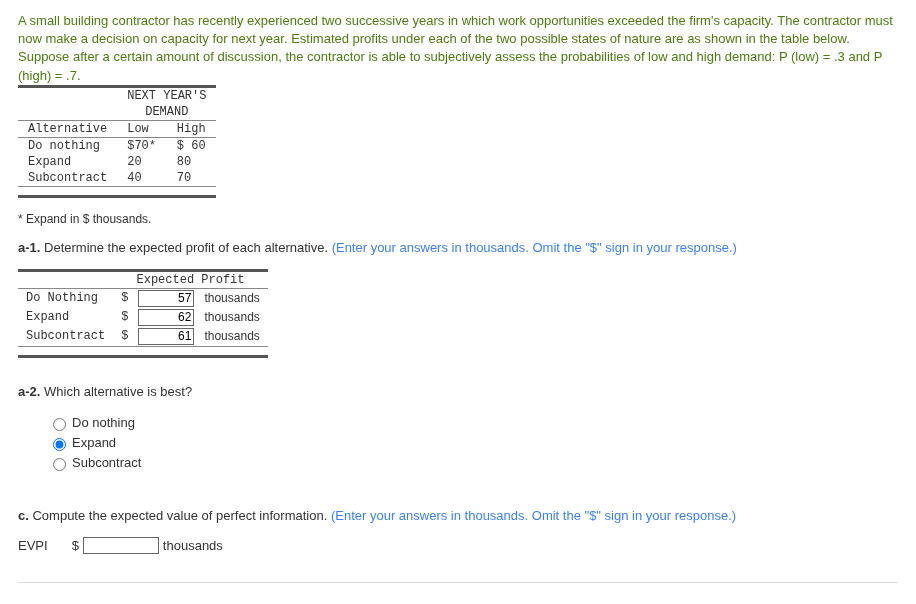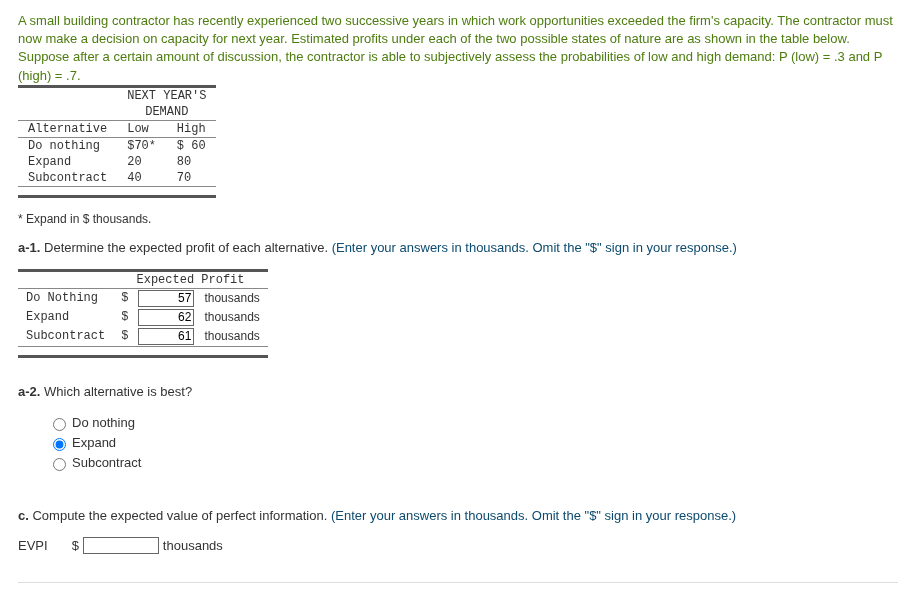--- a/index.html
+++ b/index.html
@@ -39,21 +39,21 @@
   .thin-bottom { border-bottom: 1px solid #888; }
   .footnote {
     font-size: 12px;
     margin: 14px 0 14px 0;
     color: #333;
   }
   .question {
     margin: 10px 0 14px 0;
   }
   .qbold { font-weight: bold; }
-  .red-instr { color: #0c4a6e; }
+  .red-instr { color: #3b82f6; }
   .answer-table {
     border-collapse: collapse;
     margin-bottom: 26px;
   }
   .answer-table th, .answer-table td {
     padding: 1px 8px;
     font-weight: normal;
     text-align: left;
   }
   .answer-table .dollar { text-align: right; padding-right: 2px;}

